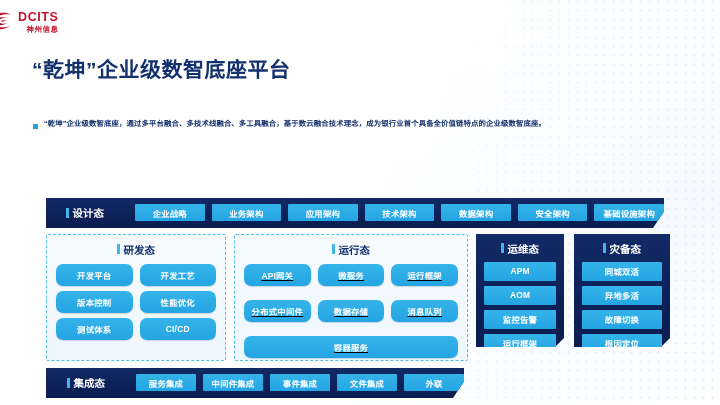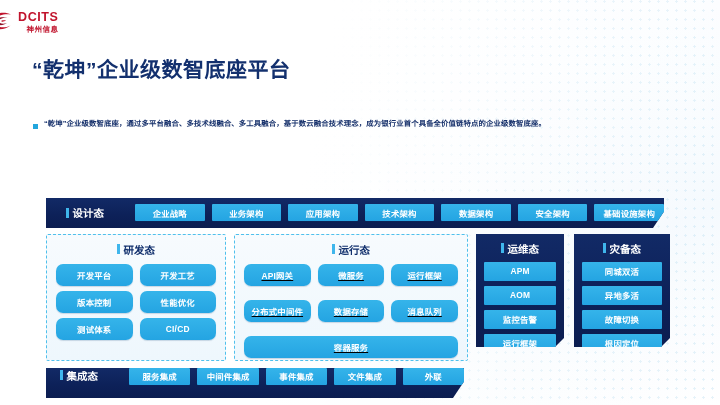--- a/index.html
+++ b/index.html
@@ -134,21 +134,21 @@
   }
   .navy-col .col-title{color:#ffffff;margin-bottom:6px;}
   .navy-col .chip{height:19px;margin-bottom:5px;}
   .navy-col .chip:last-child{margin-bottom:16px;}
   #ops-col{left:430px;}
   #dr-col{left:528px;width:96px;}
 
   
   .integ-bar{
     position:absolute;left:0;top:170px;width:418px;height:30px;
-    display:flex;align-items:flex-start;padding-left:14px;box-sizing:border-box;gap:7px;
+    display:flex;align-items:center;padding-left:21px;box-sizing:border-box;gap:7px;
   }
   .integ-bar .row-label{width:62px;flex:0 0 auto;}
   .integ-bar .chip{height:17px;flex:1 1 0;}
 </style>
 </head>
 <body>
 
 <div id="slide">
 
   <div class="logo">

